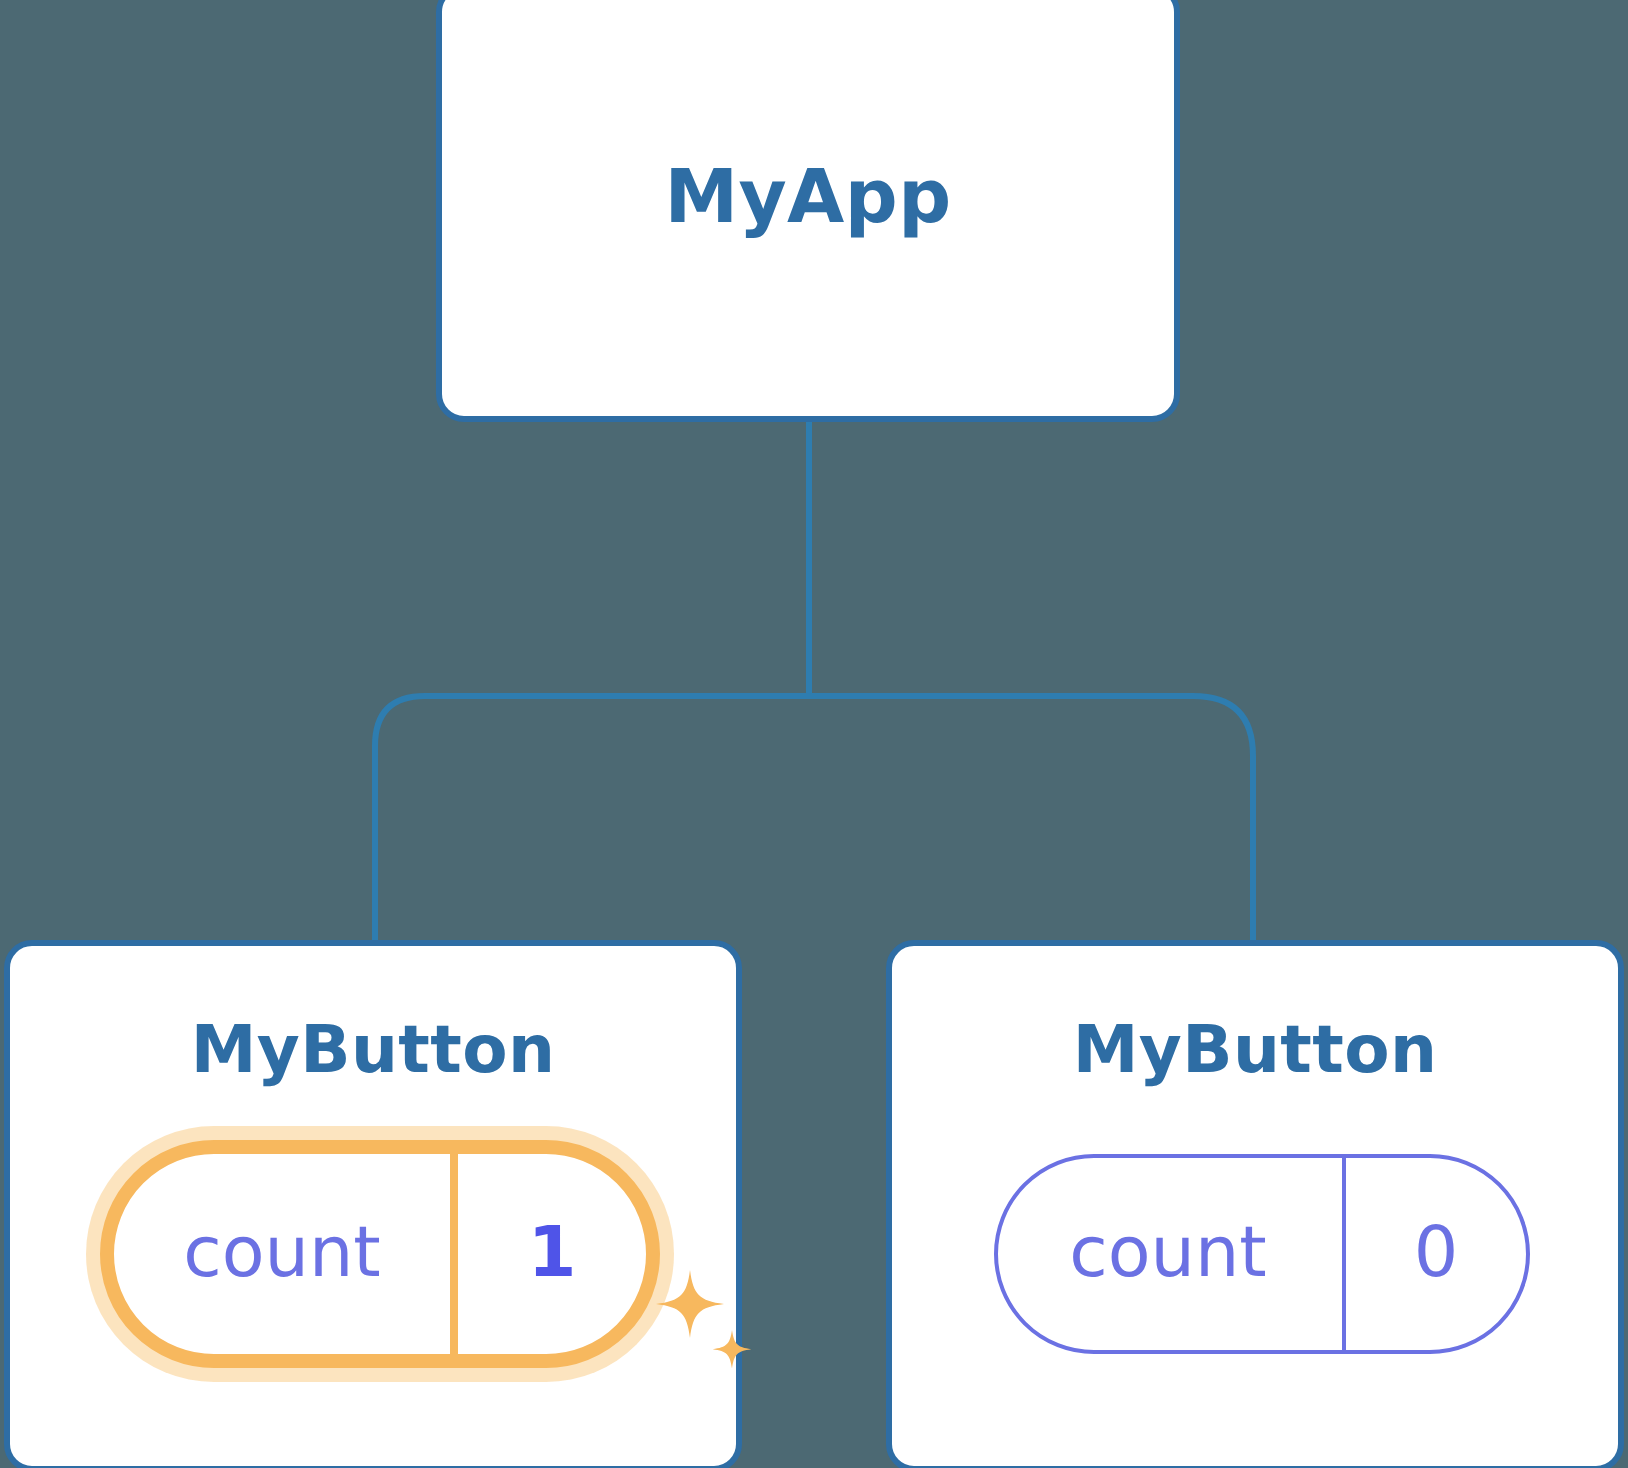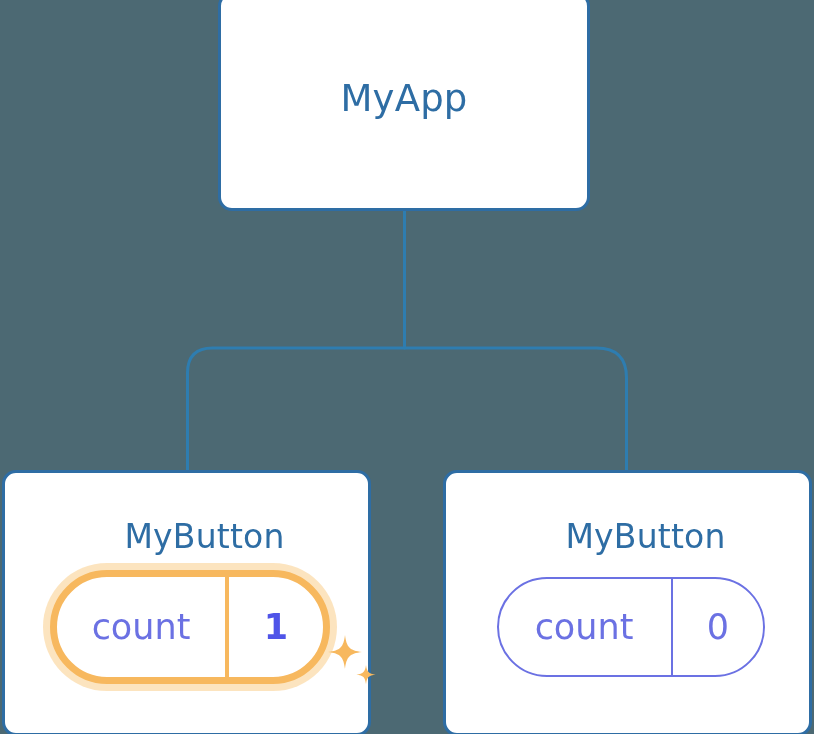--- a/index.html
+++ b/index.html
@@ -38,21 +38,21 @@
     border: 3px solid #2e6da4;
     border-radius: 14px;
     box-sizing: border-box;
   }
   .card-title {
     position: absolute;
     left: 0;
     width: 100%;
     text-align: center;
     color: #2e6da4;
-    font-weight: 400;
+    font-weight: 700;
     letter-spacing: 0.2px;
     white-space: nowrap;
   }
 
   #card-root {
     left: 218px;
     top: -8px;
     width: 372px;
     height: 219px;
   }
@@ -61,23 +61,22 @@
     font-size: 37px;
   }
 
   .card-child {
     top: 470px;
     height: 266px;
   }
   #card-left  { left: 2px;   width: 369px; }
   #card-right { left: 443px; width: 369px; }
   .card-child .card-title {
-    top: 44px;
+    top: 32px;
     font-size: 33px;
-    padding-left: 18px;
   }
 
   
   .pill-wrap {
     position: absolute;
     top: 86px;
     left: 0;
     width: 100%;
     height: 130px;
   }

